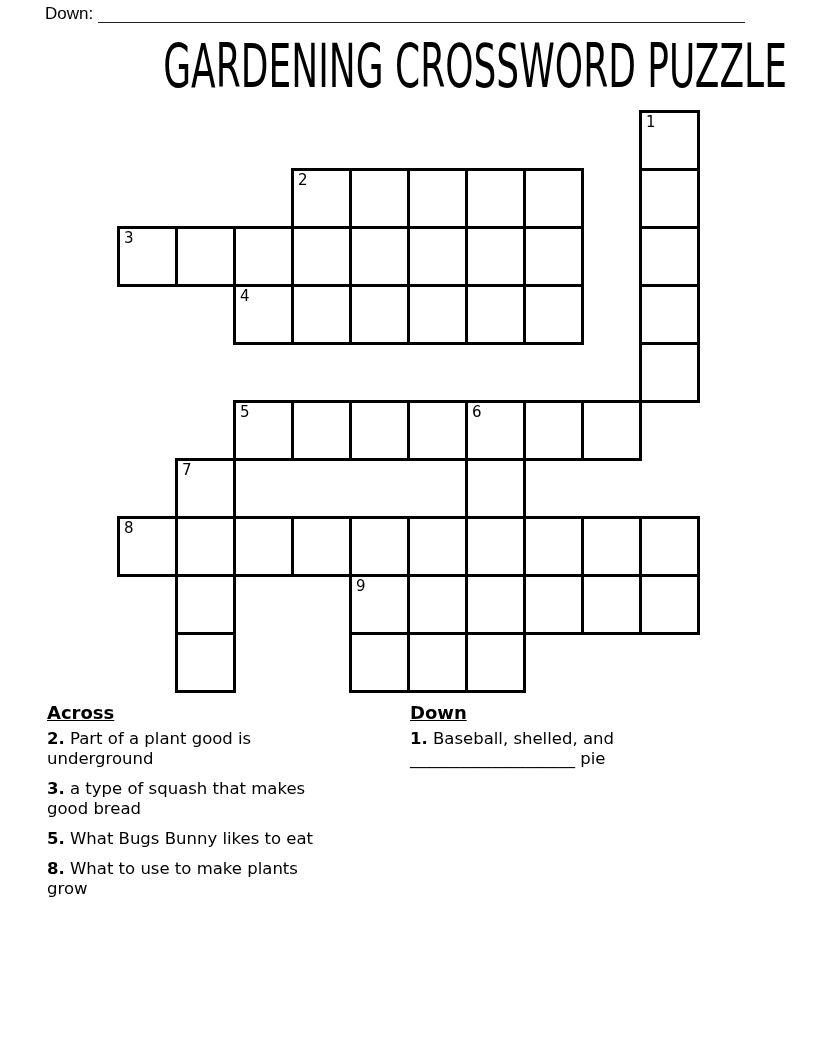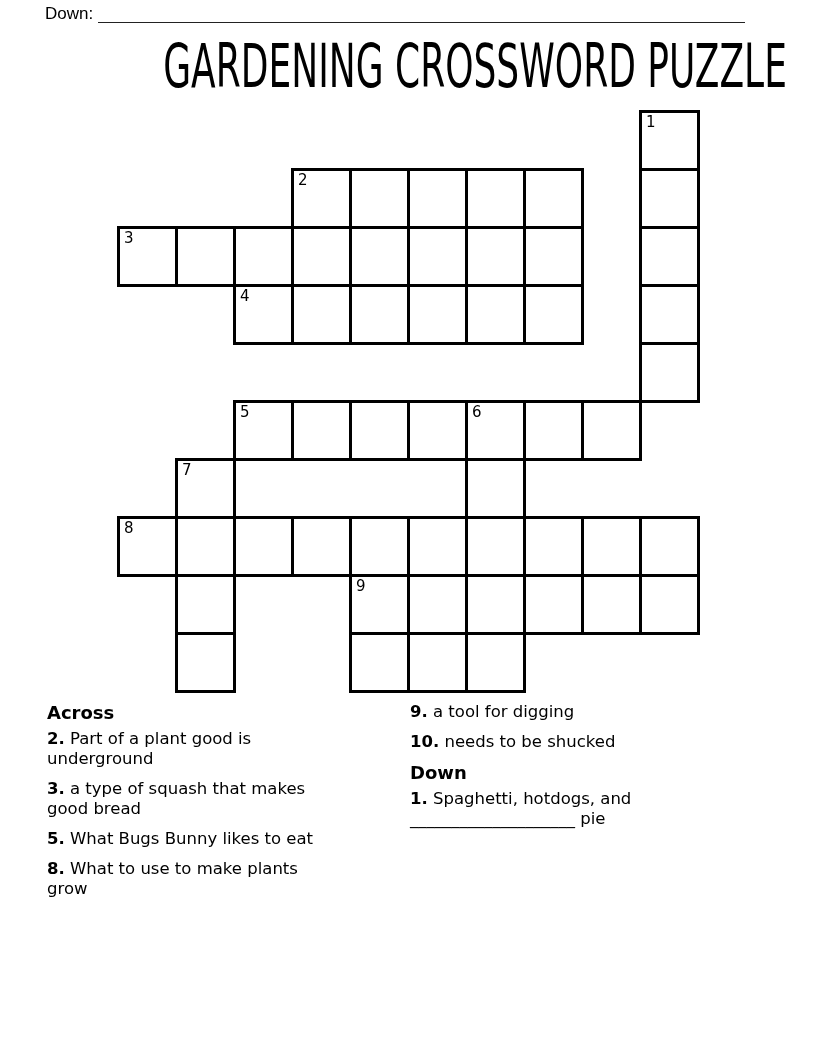--- a/index.html
+++ b/index.html
@@ -65,20 +65,21 @@
   }
 
   
   .clue-col { position: absolute; top: 702px; width: 296px; }
   .col-left  { left: 47px; }
   .col-right { left: 410px; }
   .clue-heading {
     font-size: 18px;
     line-height: 22px;
     font-weight: bold;
+    text-decoration: underline;
     margin: 0 0 5px 0;
   }
   p.clue {
     font-size: 16.5px;
     line-height: 20px;
     margin: 0 0 10px 0;
   }
   p.clue b.cnum { font-weight: bold; }
   p.clue span.ctext { white-space: pre-line; }
 </style>
@@ -176,24 +177,20 @@
 underground</span></p>
         <p class="clue"><b class="cnum">3.</b><span class="ctext"> a type of squash that makes
 good bread</span></p>
         <p class="clue"><b class="cnum">5.</b><span class="ctext"> What Bugs Bunny likes to eat</span></p>
         <p class="clue"><b class="cnum">8.</b><span class="ctext"> What to use to make plants
 grow</span></p>
       </div>
   </div>
 
   <div class="clue-col col-right">
-    <div id="across-overflow">
-        <p class="clue"><b class="cnum">9.</b><span class="ctext"> a tool for digging</span></p>
-        <p class="clue"><b class="cnum">10.</b><span class="ctext"> needs to be shucked</span></p>
-      </div>
     <h2 class="clue-heading">Down</h2>
     <div id="down-list">
-        <p class="clue"><b class="cnum">1.</b><span class="ctext"> Spaghetti, hotdogs, and
+        <p class="clue"><b class="cnum">1.</b><span class="ctext"> Baseball, shelled, and
 ____________________ pie</span></p>
       </div>
   </div>
 
 </div>
 
 </body></html>

